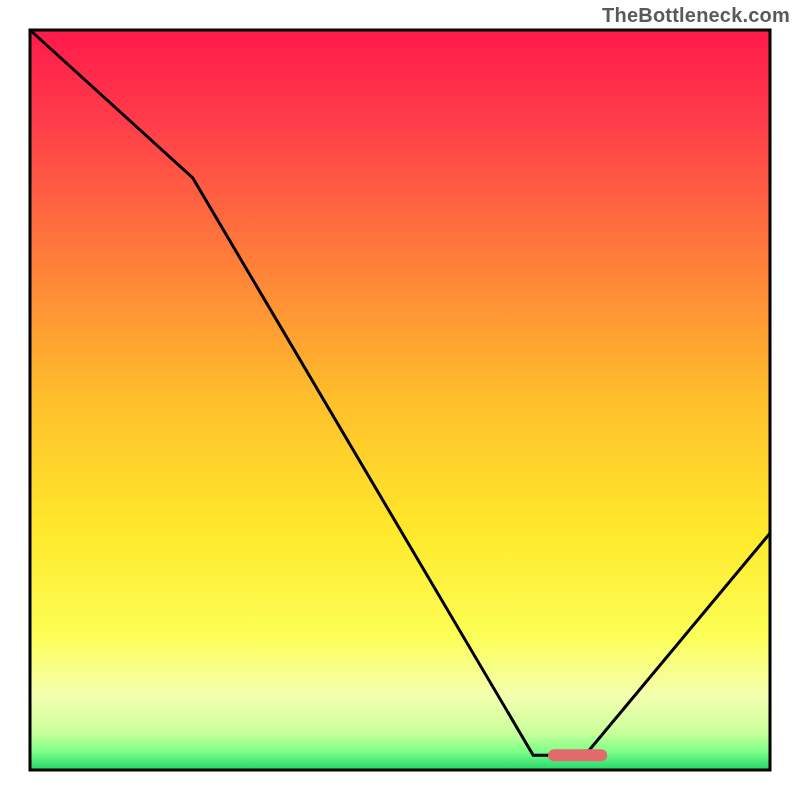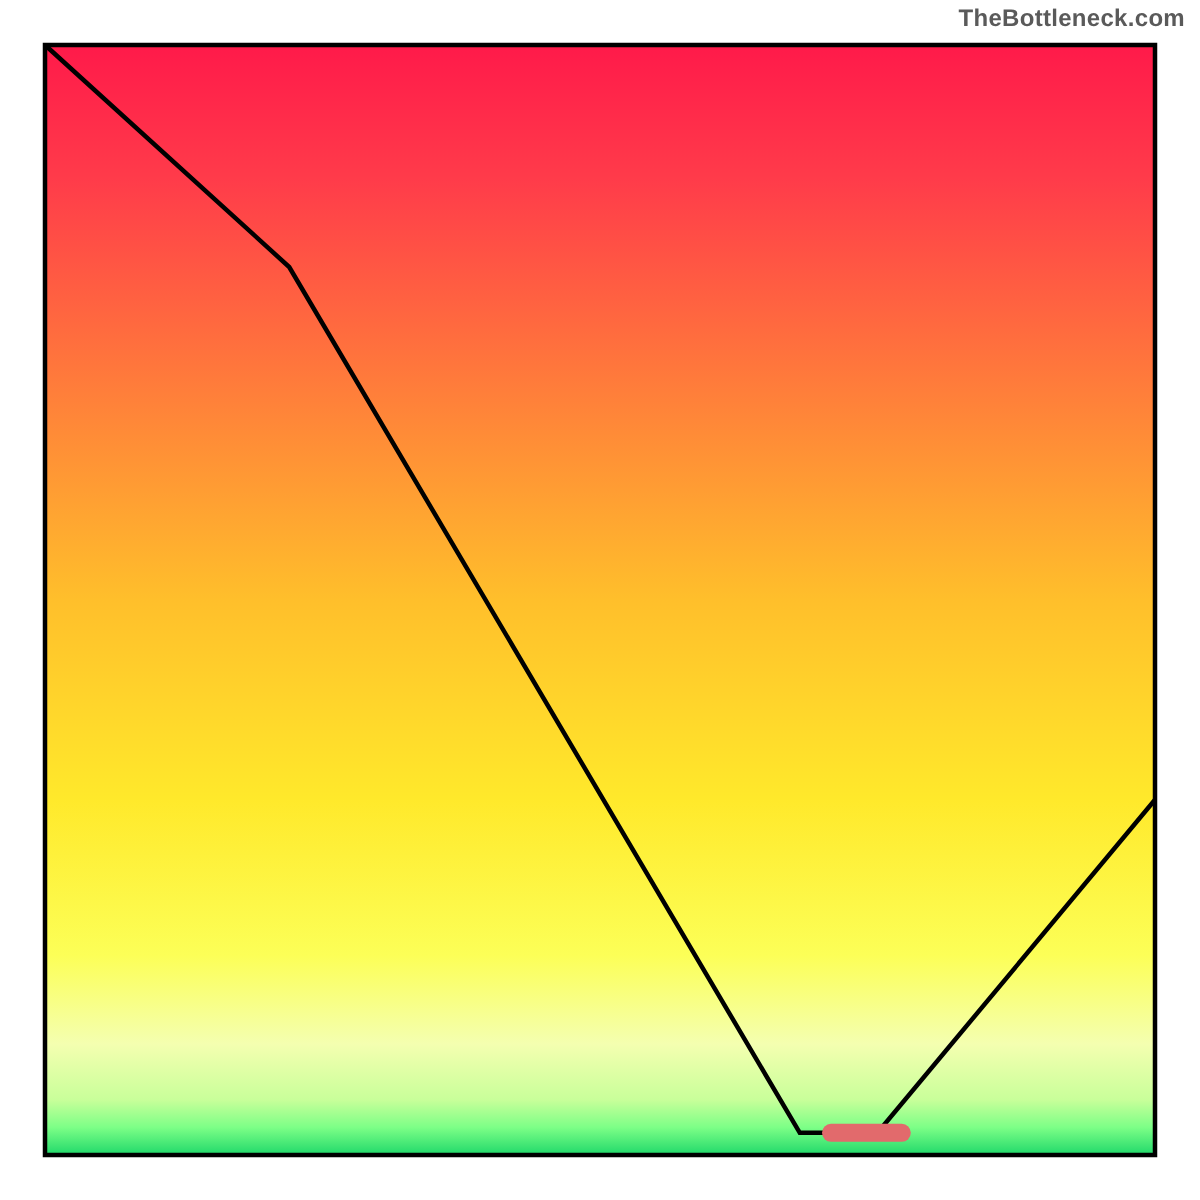--- a/index.html
+++ b/index.html
@@ -12,21 +12,21 @@
   }
   .container {
     position: relative;
     width: 800px;
     height: 800px;
   }
   .watermark {
     position: absolute;
     top: 4px;
     right: 10px;
-    font-size: 16px;
+    font-size: 20px;
     font-weight: 600;
     color: #5a5a5a;
     letter-spacing: 0.2px;
   }
   svg {
     display: block;
   }
 </style>
 </head>
 <body>

